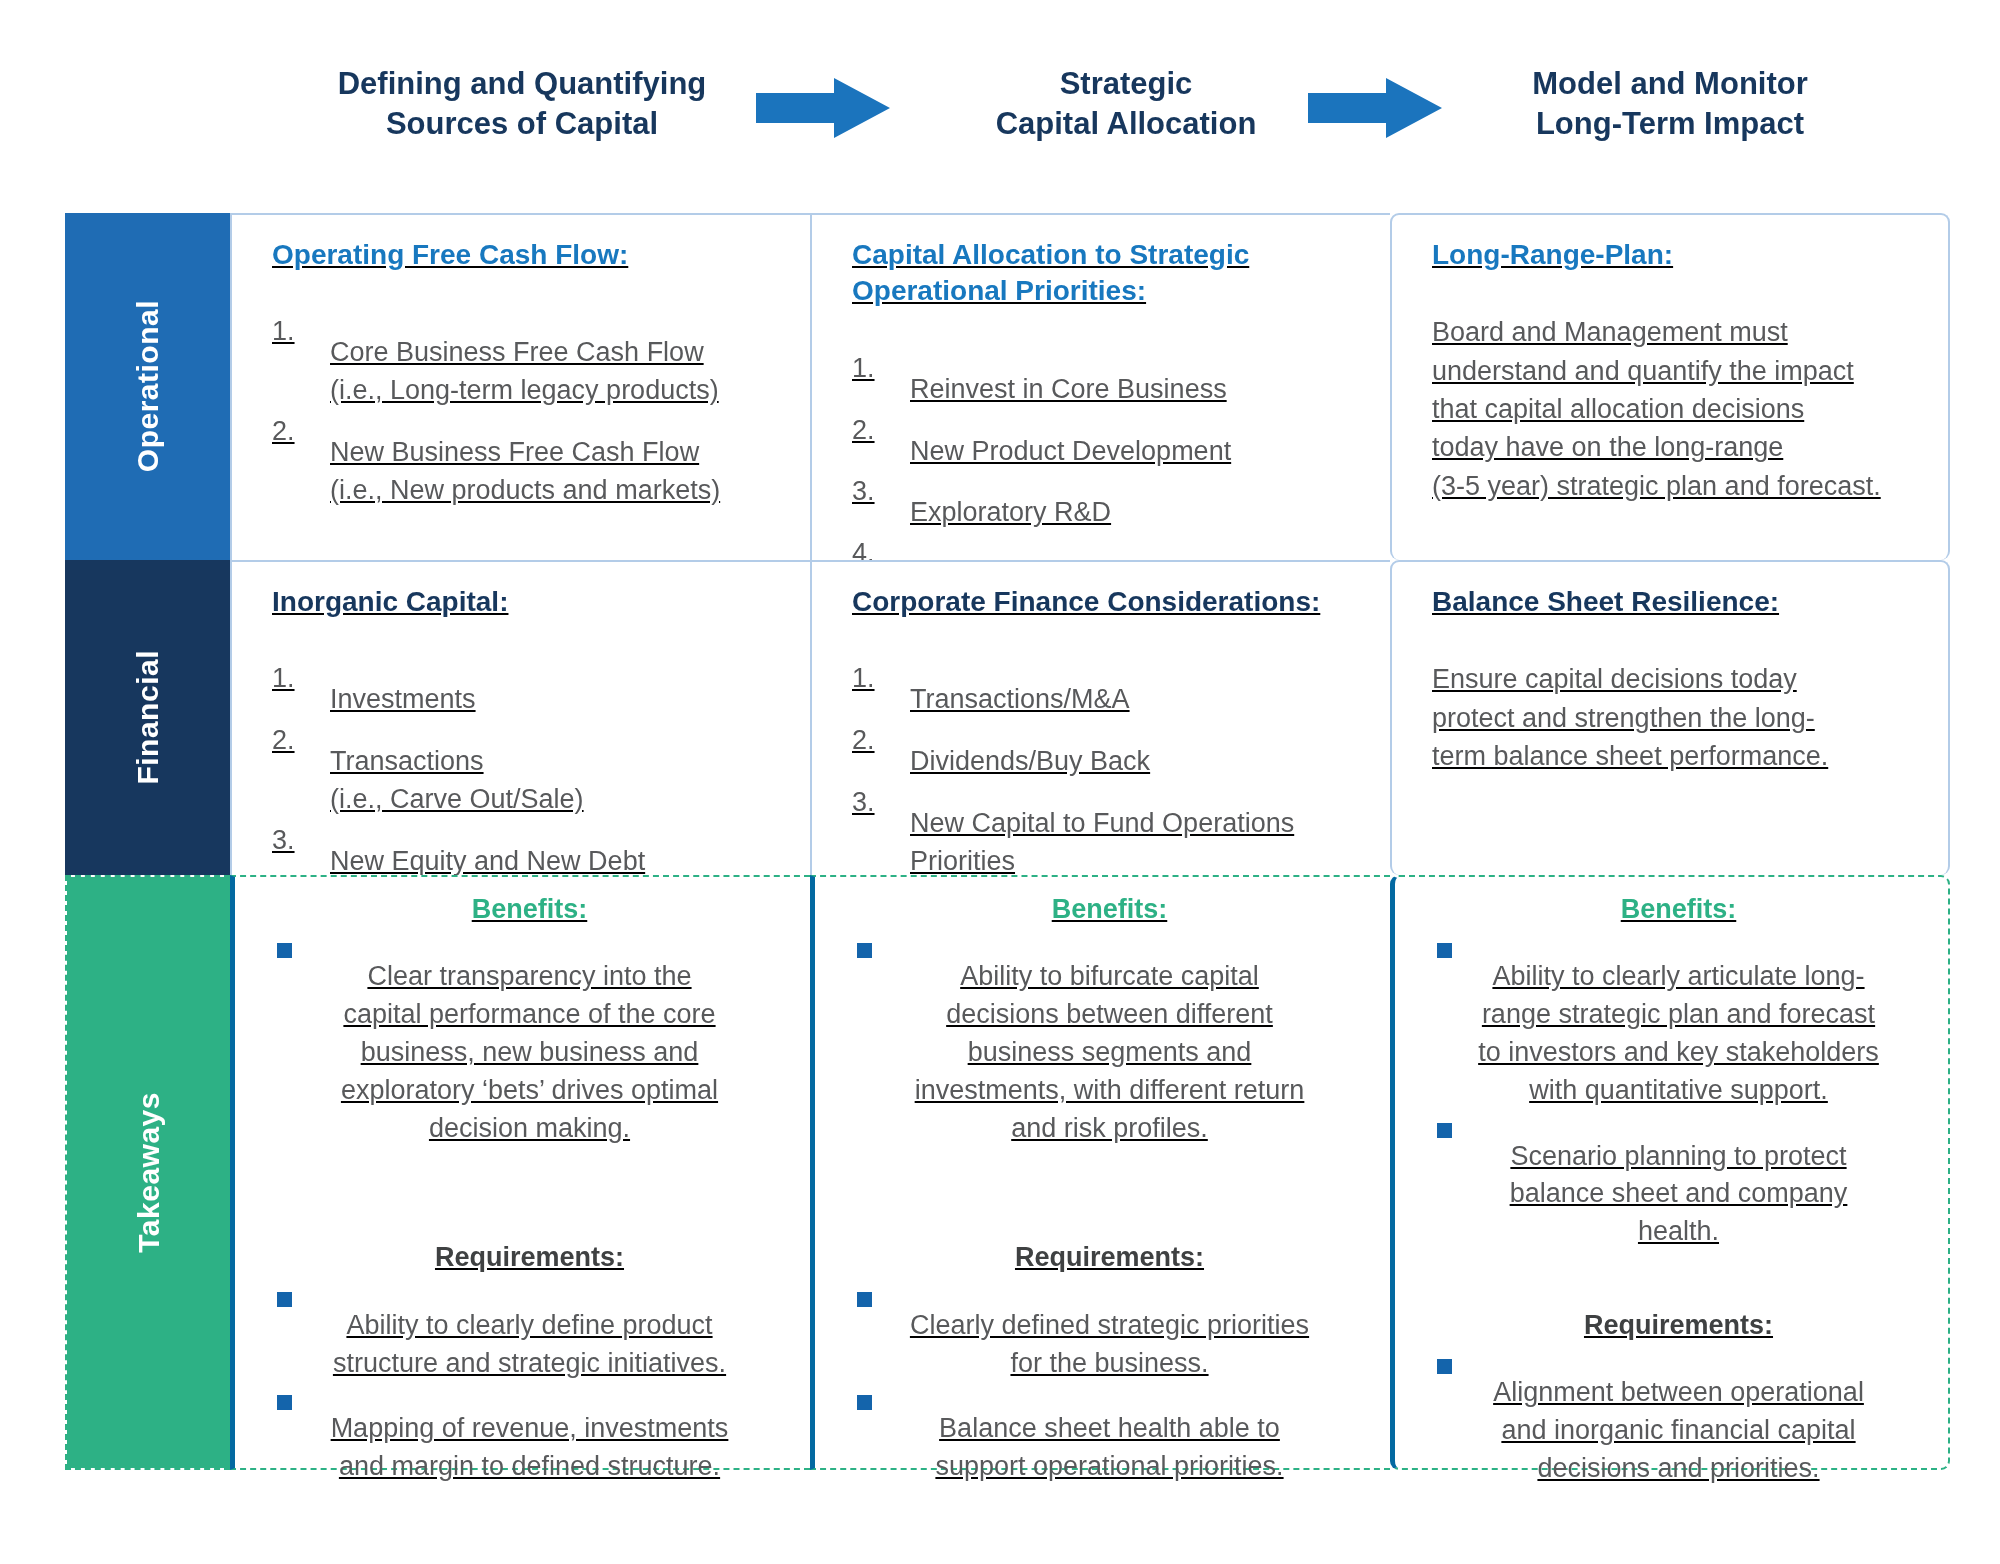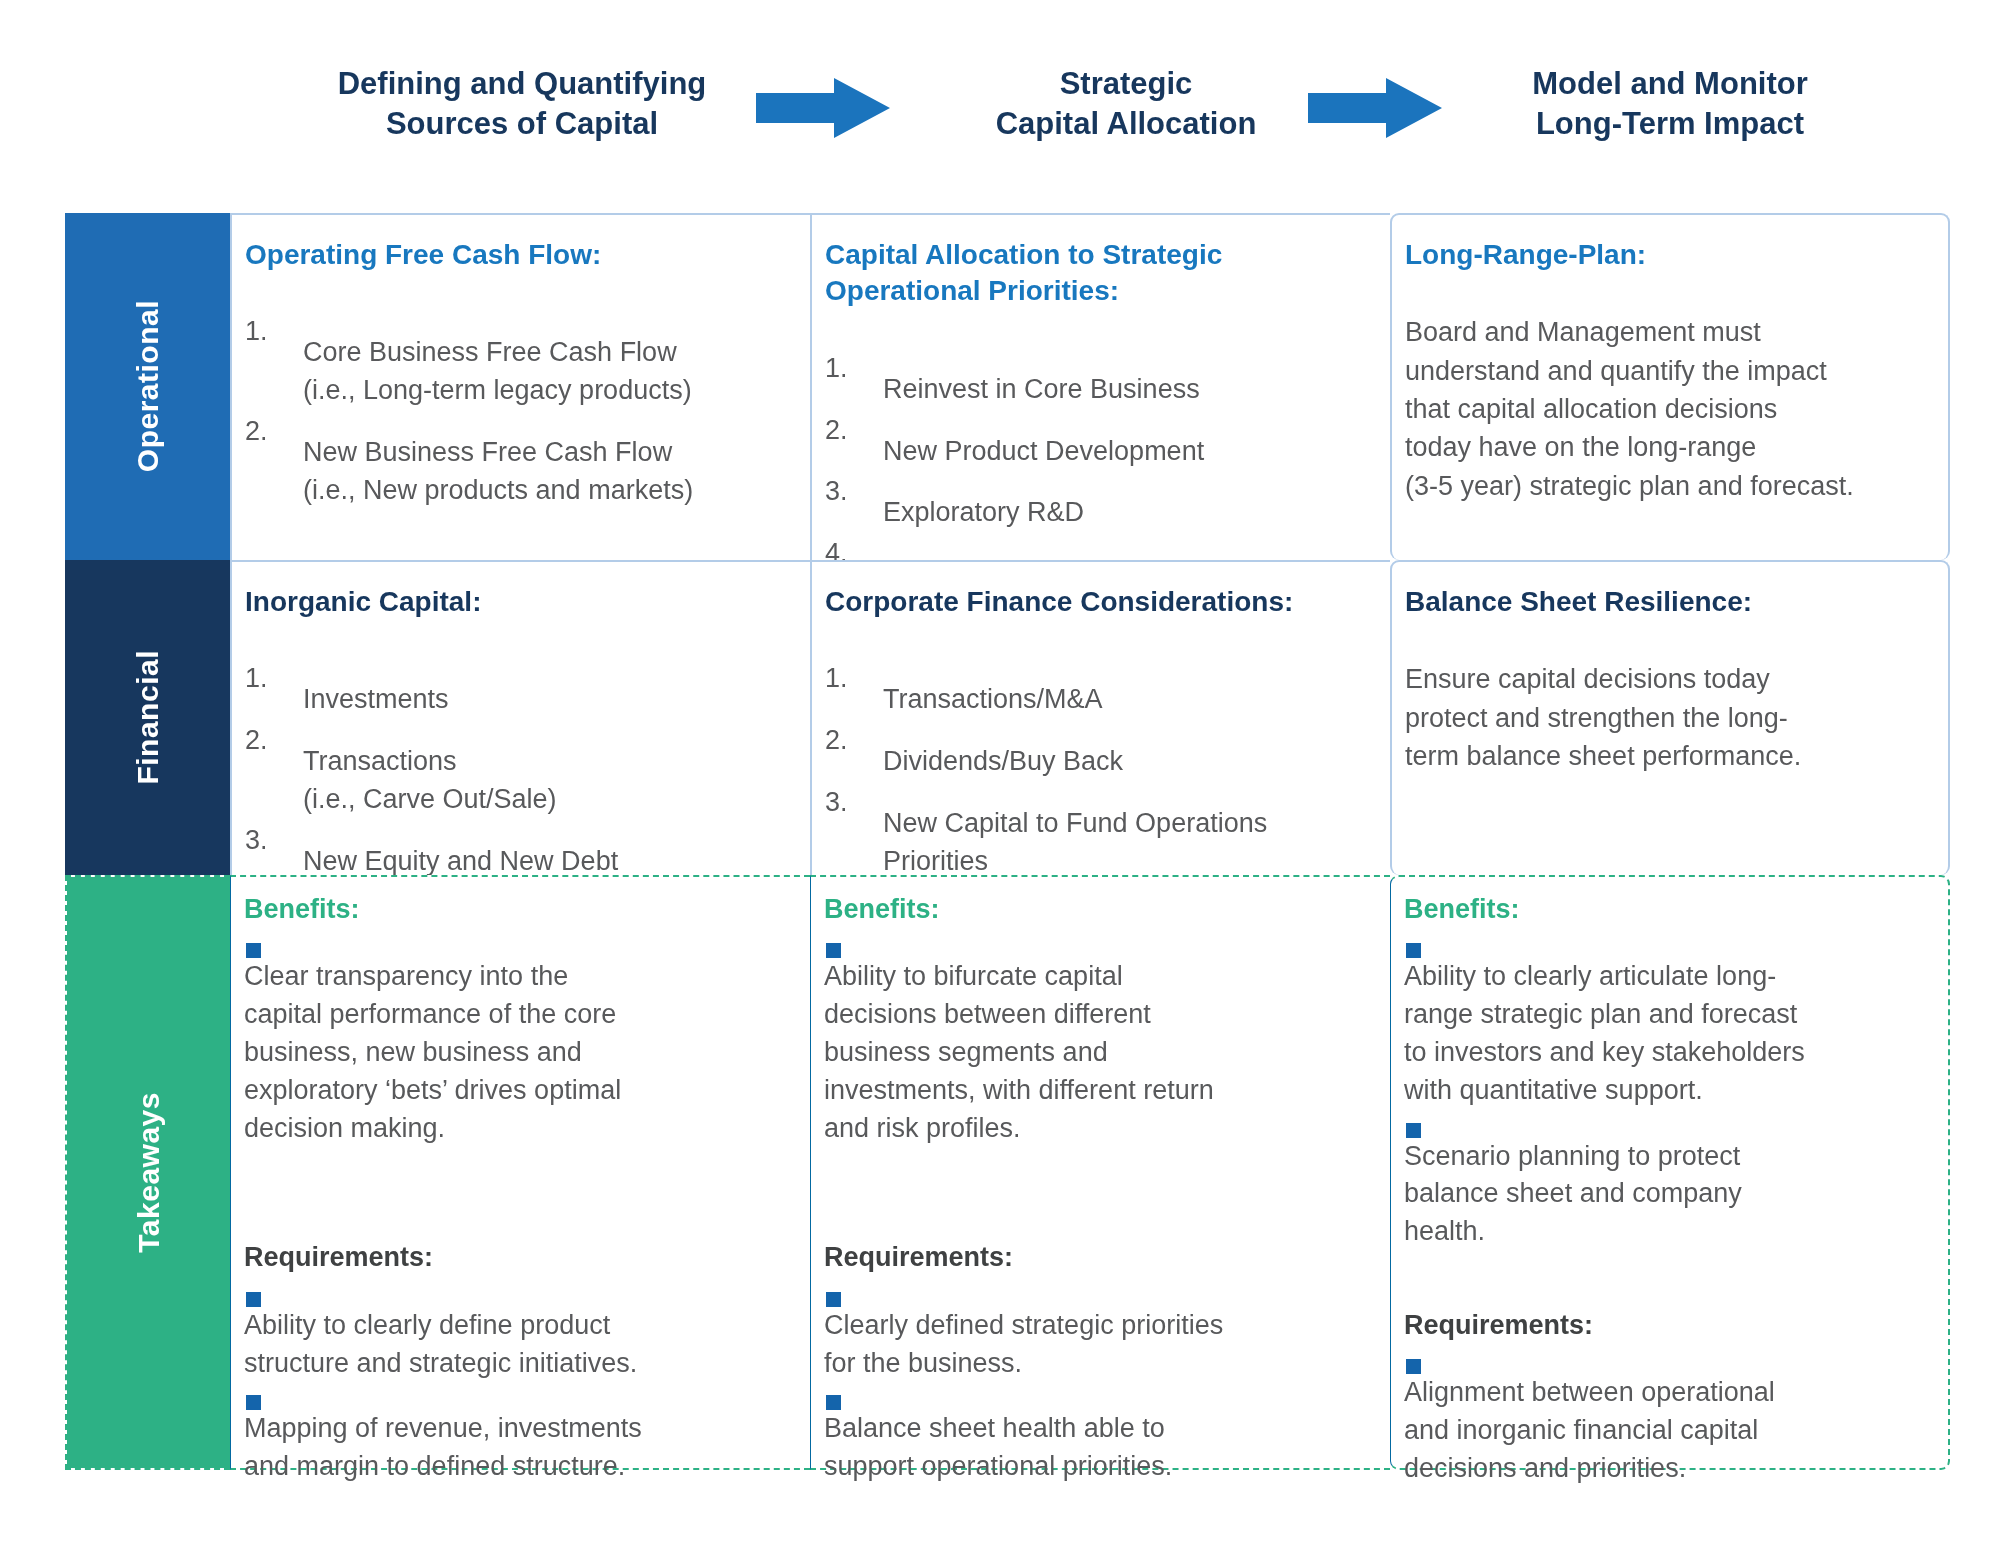--- a/index.html
+++ b/index.html
@@ -34,25 +34,25 @@
   .rlabel{display:flex;align-items:center;justify-content:center;}
   .rlabel span{
     writing-mode:vertical-rl;transform:rotate(180deg);
     color:#ffffff;font-weight:bold;font-size:30px;letter-spacing:.5px;
   }
   .op  {background:#1f6cb4;}
   .fin {background:#17375e;}
   .take{background:#2db185;background-clip:padding-box;
         border-top:2px dashed #2db185;border-bottom:2px dashed #2db185;border-left:2px dashed #2db185;}
 
-  .cell{padding:22px 26px 22px 13px;background:#ffffff;}
+  .cell{padding:22px 26px 22px 40px;background:#ffffff;text-decoration:underline;}
   .r1{border-top:2px solid #b3cce8;border-left:2px solid #b3cce8;}
   .r2{border-top:2px solid #b3cce8;border-left:2px solid #b3cce8;}
   .edge-r{border-right:2px solid #b3cce8;border-radius:9px;}
-  .r3{border-top:2px dashed #2db185;border-bottom:2px dashed #2db185;border-left:1px solid #0369a1;}
+  .r3{border-top:2px dashed #2db185;border-bottom:2px dashed #2db185;border-left:5px solid #0369a1;text-align:center;}
   .r3.edge-r{border-right:2px dashed #2db185;}
 
   .cell-title{font-weight:bold;font-size:28px;line-height:1.3;white-space:pre-line;}
   .t-blue{color:#1878bf;}
   .t-navy{color:#17375d;}
 
   .olist{margin-top:40px;}
   .oli{display:flex;font-size:27px;line-height:1.4;color:#58595b;margin-bottom:3px;}
   .oli .n{flex:none;width:58px;}
   .oli .t{white-space:pre-line;margin-top:21px;}

